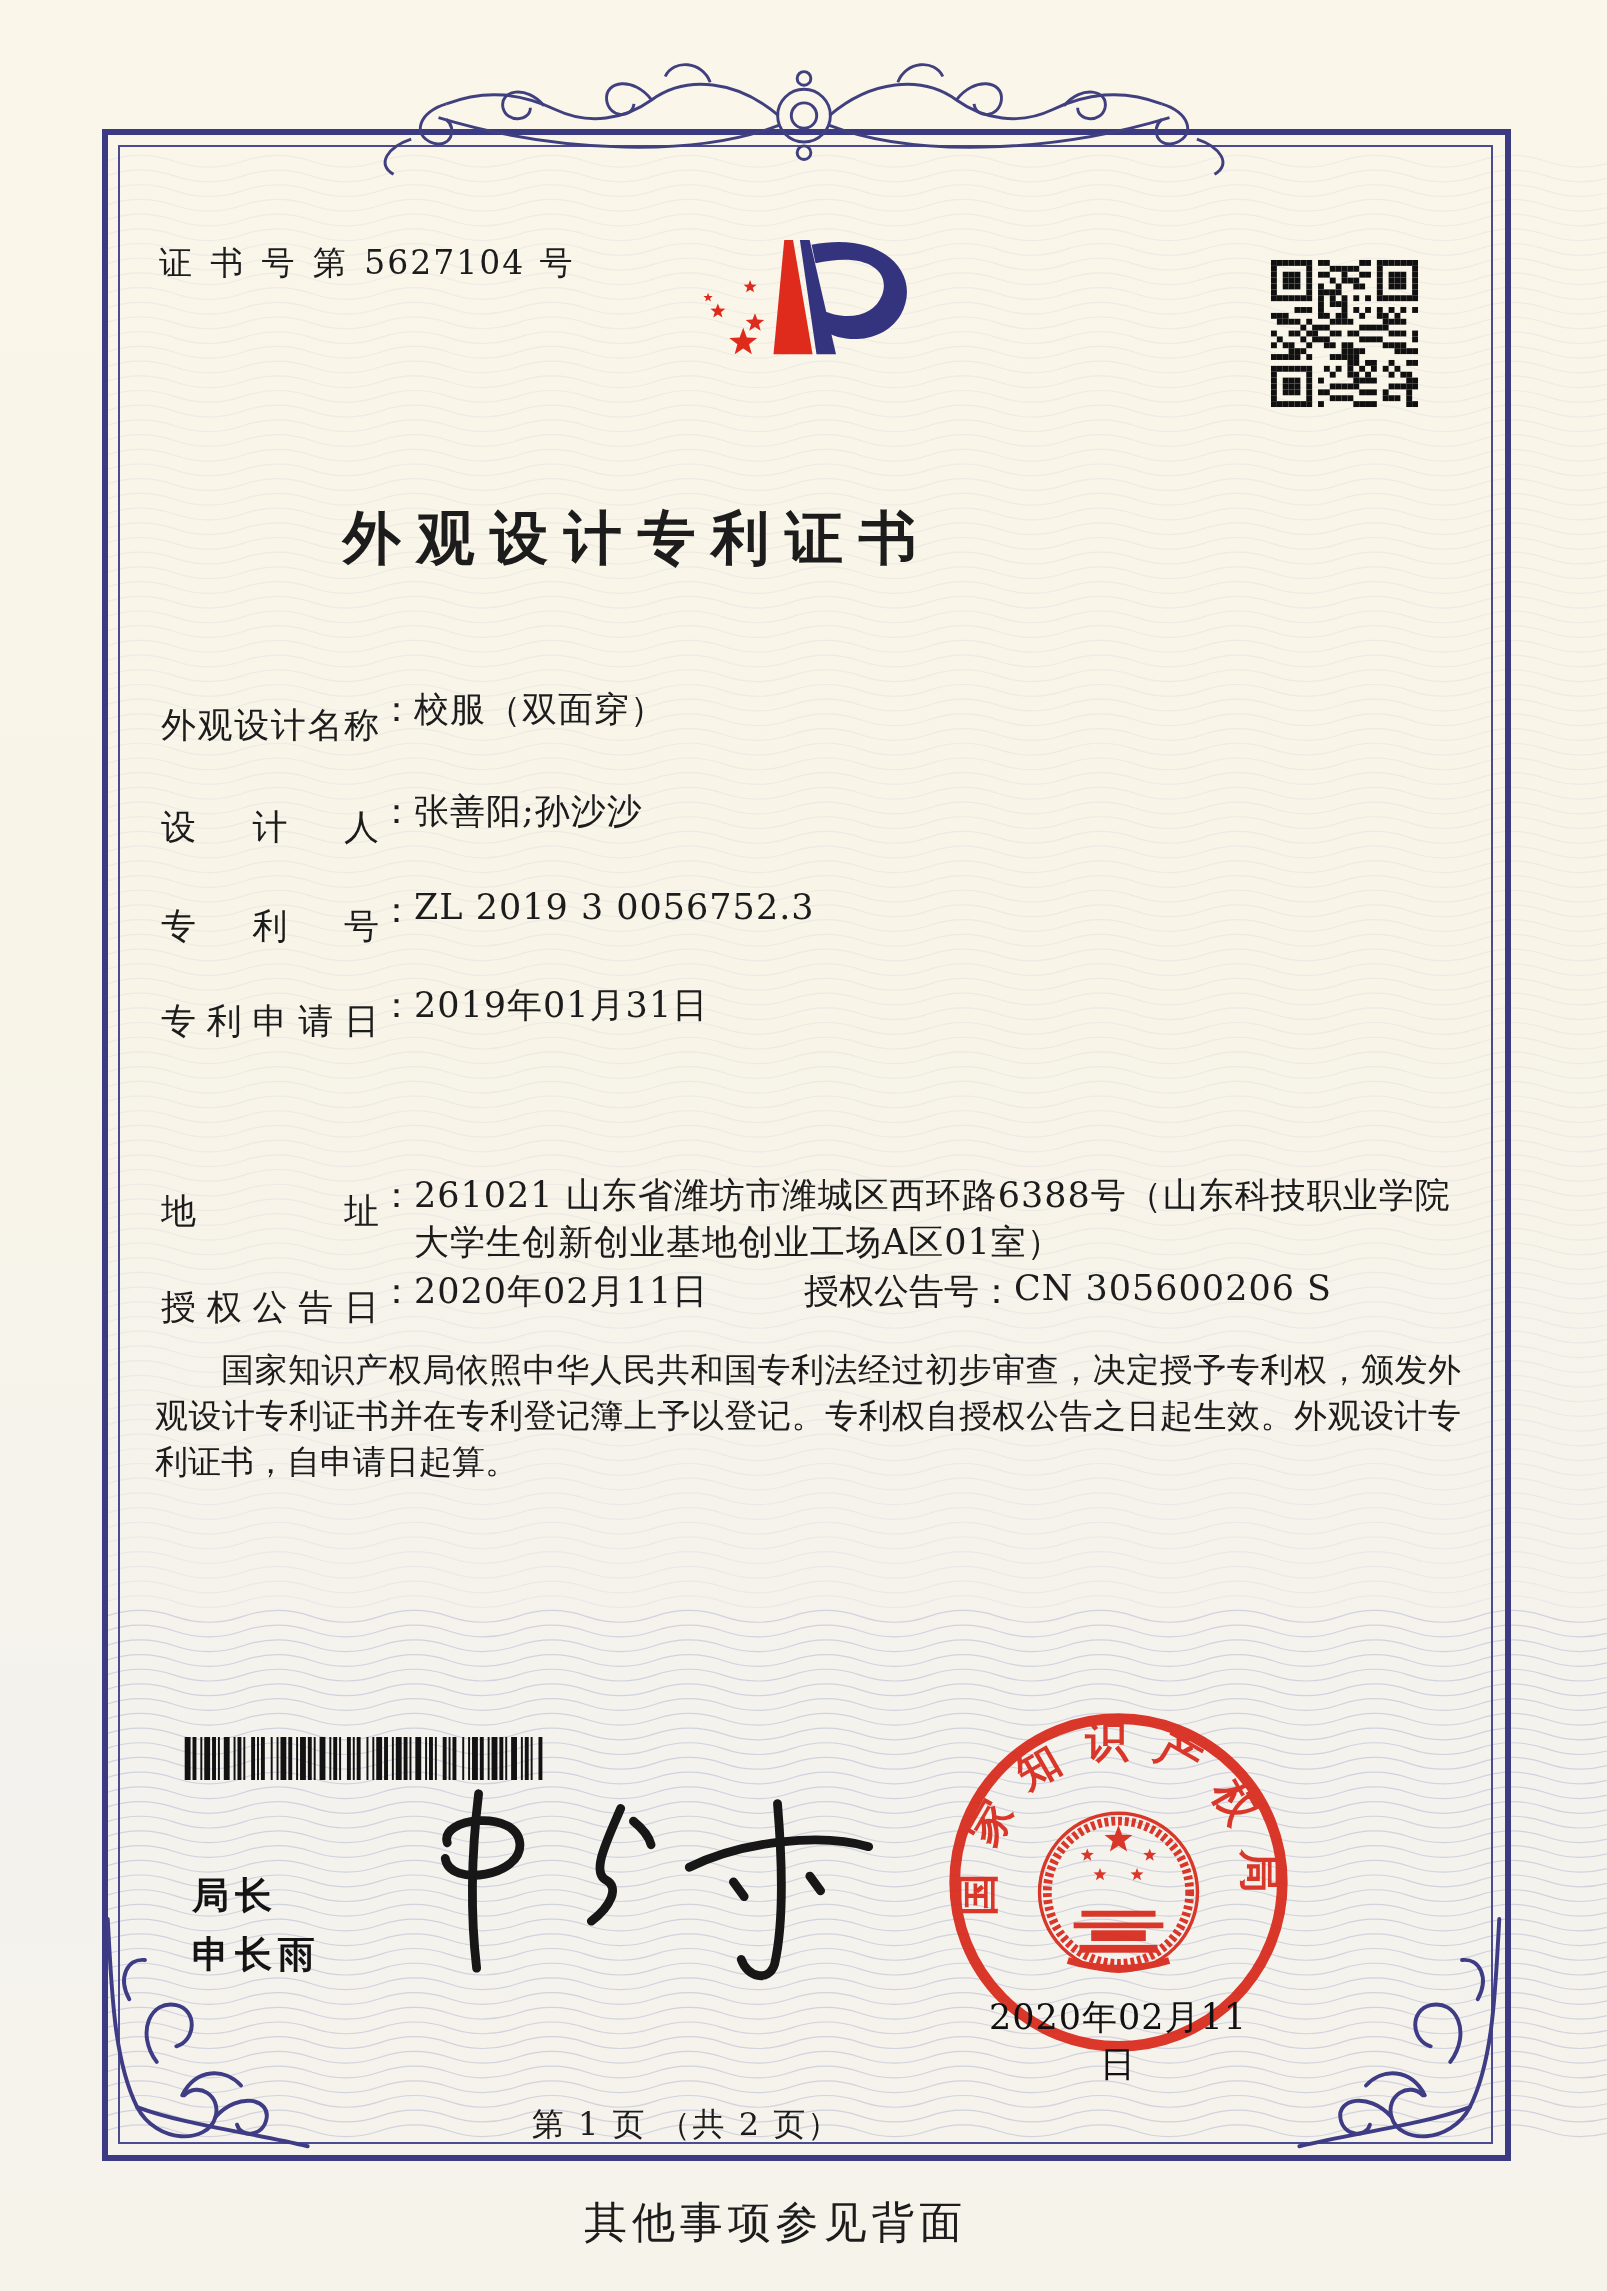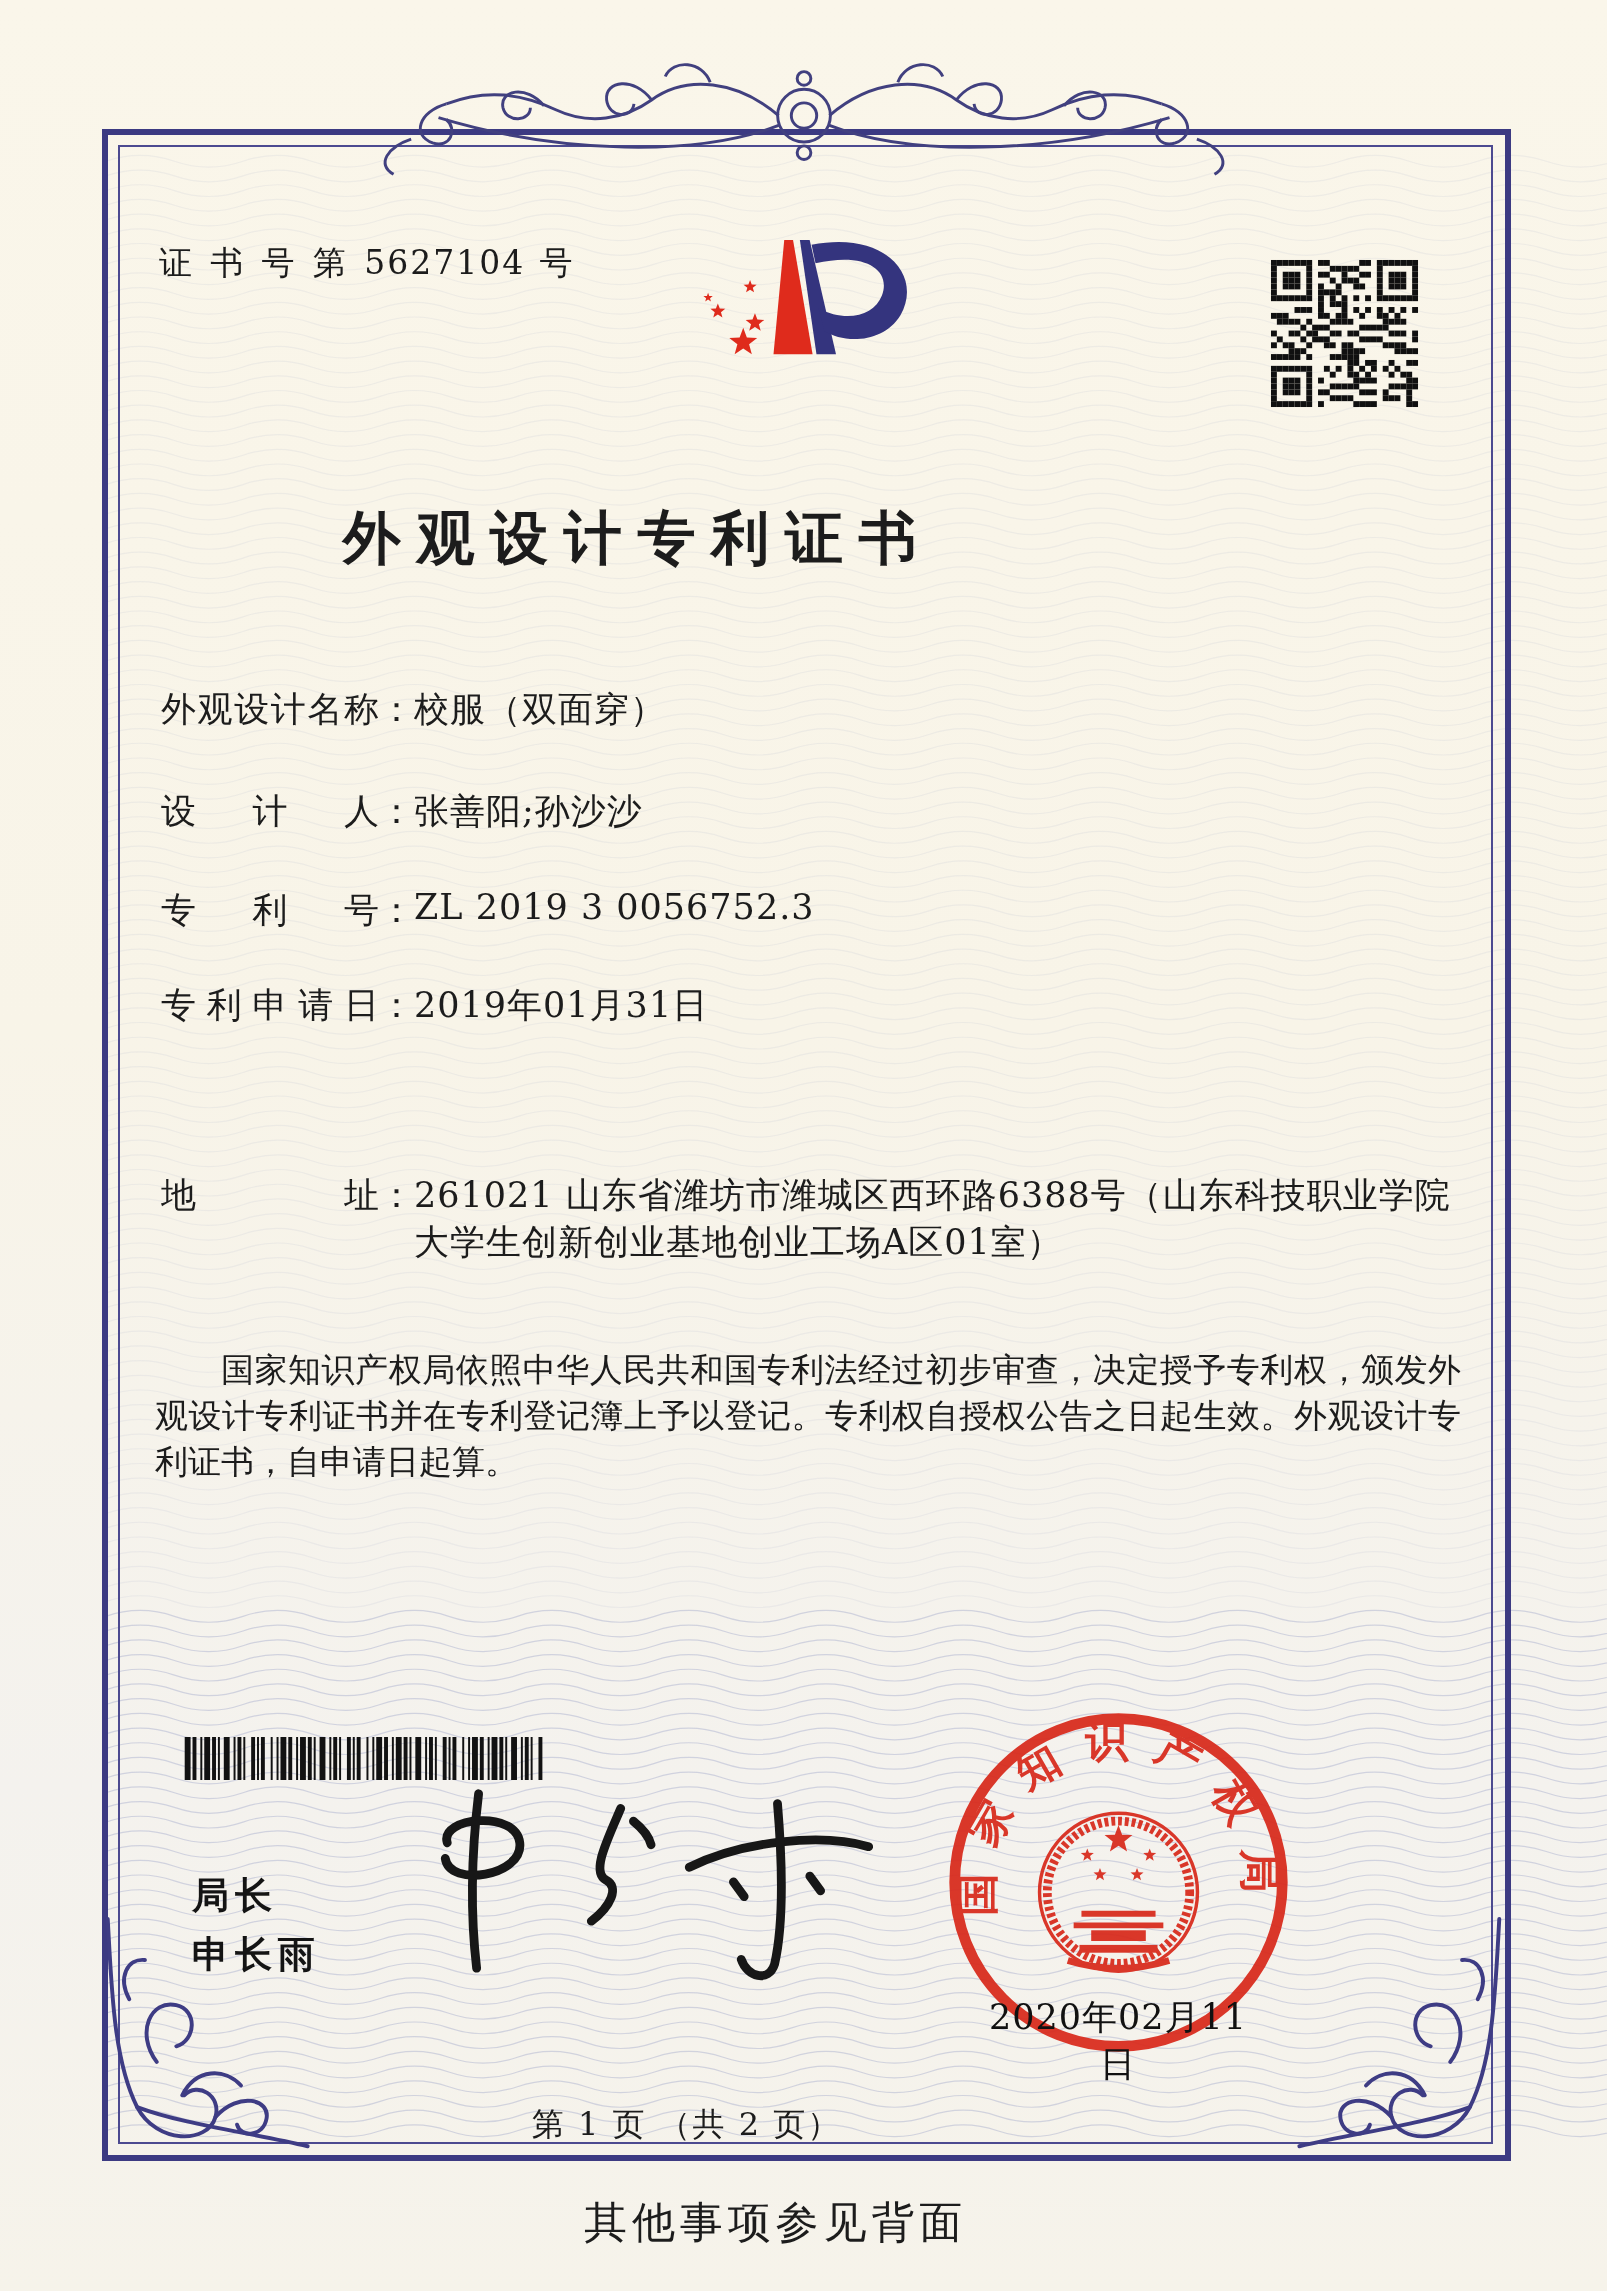--- a/index.html
+++ b/index.html
@@ -13,21 +13,21 @@
   .abs{position:absolute;}
   
   .frame-outer{left:102px;top:129px;width:1397px;height:2020px;border:6.9px solid #3c3a82;}
   .frame-inner{left:118px;top:145px;width:1371px;height:1995px;border:2.9px solid #4c4a90;}
   
   .cert-no{left:159px;top:241px;font-size:33px;letter-spacing:3.9px;white-space:nowrap;}
   .cert-no .num{letter-spacing:2px;}
   .title{left:0;top:500px;width:1275px;text-align:center;font-size:58px;font-weight:700;letter-spacing:15.7px;white-space:nowrap;}
   
   .field-row{position:absolute;left:161px;font-size:35px;white-space:nowrap;}
-  .flabel{display:inline-block;width:218px;text-align:justify;text-align-last:justify;vertical-align:top;}
+  .flabel{display:inline-block;width:218px;text-align:justify;text-align-last:justify;vertical-align:top;margin-top:16px;}
   .colon{display:inline-block;vertical-align:top;}
   .fvalue{display:inline-block;vertical-align:top;letter-spacing:1px;}
   .fvalue.wrap{white-space:normal;width:1057px;line-height:47px;}
   .grant-pair2{position:absolute;left:643px;top:0;white-space:nowrap;}
   
   .body-text{left:155px;top:1347px;width:1306px;font-size:33px;line-height:46px;text-align:justify;}
   .body-text p{margin:0;text-indent:2em;}
   
   .officer{left:192px;top:1866px;font-family:"DejaVu Sans","Liberation Sans",sans-serif;font-weight:700;font-size:37px;line-height:59px;letter-spacing:5.9px;color:#141414;}
   .seal-date{left:978px;top:1994px;width:280px;text-align:center;font-size:35px;letter-spacing:1px;color:#111;z-index:6;}
@@ -556,20 +556,26 @@
   </div>
   <div class="field-row" style="top:887px;">
     <span class="flabel">专利号</span><span class="colon">：</span><span class="fvalue">ZL 2019 3 0056752.3</span>
   </div>
   <div class="field-row" style="top:982px;">
     <span class="flabel">专利申请日</span><span class="colon">：</span><span class="fvalue">2019年01月31日</span>
   </div>
   <div class="field-row" style="top:1172px;">
     <span class="flabel">地址</span><span class="colon">：</span><span class="fvalue wrap">261021 山东省潍坊市潍城区西环路6388号（山东科技职业学院大学生创新创业基地创业工场A区01室）</span>
   </div>
+  <div class="field-row" style="top:1268px;">
+    <span class="flabel">授权公告日</span><span class="colon">：</span><span class="fvalue">2020年02月11日</span>
+    <span class="grant-pair2">
+      <span>授权公告号</span><span>：</span><span class="fvalue">CN 305600206 S</span>
+    </span>
+  </div>
 
   <div class="abs body-text">
     <p>国家知识产权局依照中华人民共和国专利法经过初步审查，决定授予专利权，颁发外观设计专利证书并在专利登记簿上予以登记。专利权自授权公告之日起生效。外观设计专利证书，自申请日起算。</p>
   </div>
 
   <svg class="abs" style="left:184px;top:1737px;" width="363" height="43" id="barcode-svg" viewBox="0 0 370 44">
       <rect x="0" y="0" width="6" height="44" fill="#121212"></rect>
       <rect x="8" y="0" width="4" height="44" fill="#121212"></rect>
       <rect x="16" y="0" width="2" height="44" fill="#121212"></rect>
       <rect x="20" y="0" width="6" height="44" fill="#121212"></rect>

